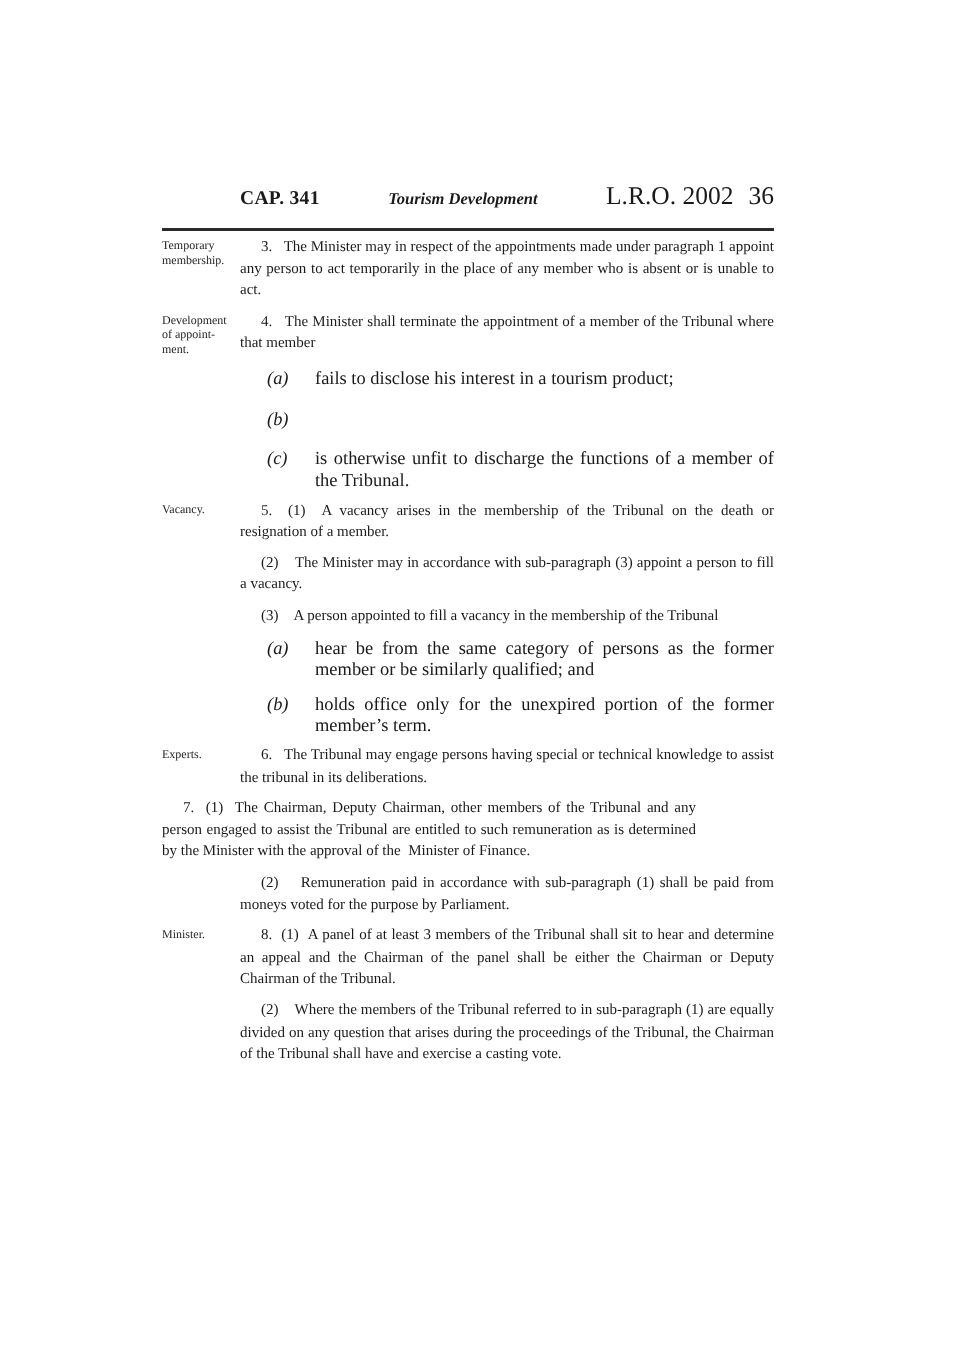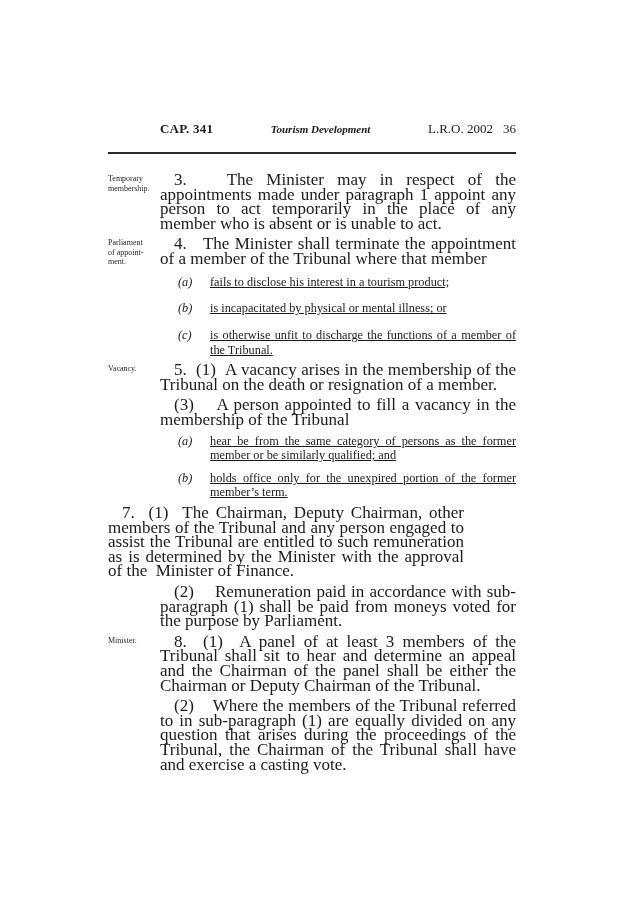--- a/index.html
+++ b/index.html
@@ -20,62 +20,62 @@
   }
   .header {
     display: flex;
     justify-content: space-between;
     align-items: baseline;
     margin-left: 52px;
     height: 15px;
   }
   .chapter { font-weight: bold; font-size: 13px; letter-spacing: 0.2px; }
   .title   { font-weight: bold; font-style: italic; font-size: 11px; }
-  .lro     { font-size: 13px; text-align: right; }
+  .lro     { font-size: 17px; text-align: right; }
   .pagenum { margin-left: 10px; }
   .rule {
     height: 2px;
     background: #2a2a2a;
     margin-top: 16px;
   }
   .row { display: flex; }
   .mnote {
     flex: 0 0 52px;
     width: 52px;
     font-size: 8px;
     line-height: 9.5px;
     white-space: pre-line;
     padding-top: 1px;
     color: #1f1f1f;
   }
   .para {
     width: 356px;
-    font-size: 17px;
+    font-size: 10px;
     line-height: 14.6px;
     text-align: justify;
     text-indent: 14px;
   }
   .plain { margin-left: 52px; }
   .item {
     display: flex;
     margin-left: 52px;
     width: 356px;
     font-size: 12.3px;
     line-height: 14.6px;
   }
   .letter {
     flex: 0 0 32px;
     margin-left: 18px;
     font-style: italic;
   }
-  .itext { flex: 1; text-align: justify; text-decoration: underline; }
+  .itext { flex: 1; text-align: justify; }
   .mt6  { margin-top: 6px; }
   .mt8  { margin-top: 8px; }
   .mt12 { margin-top: 12px; }
-  .mt19 { margin-top: 19px; }
+  .mt19 { margin-top: 4px; }
 </style>
 </head>
 <body>
 
 <div class="page">
   <div class="content">
 
     <div class="header">
       <span class="chapter">CAP. 341</span>
       <span class="title">Tourism Development</span>
@@ -84,54 +84,58 @@
 
     <div class="rule"></div>
 
     <div class="row mt19">
       <div class="mnote">Temporary
 membership.</div>
       <div class="para">3.&nbsp;&nbsp;&nbsp;The Minister may in respect of the appointments made under paragraph 1 appoint any person to act temporarily in the place of any member who is absent or is unable to act.</div>
     </div>
 
     <div class="row mt6">
-      <div class="mnote">Parliament
+      <div class="mnote">Development
 of appoint-
 ment.</div>
       <div class="para">4.&nbsp;&nbsp;&nbsp;The Minister shall terminate the appointment of a member of the Tribunal where that member</div>
     </div>
 
     <div class="item mt8">
       <span class="letter">(a)</span>
       <span class="itext">fails to disclose his interest in a tourism product;</span>
     </div>
     <div class="item mt12">
       <span class="letter">(b)</span>
-      <span class="itext">is incapacitated by physical or mental illness; or</span>
     </div>
     <div class="item mt12">
       <span class="letter">(c)</span>
       <span class="itext">is otherwise unfit to discharge the functions of a member of the Tribunal.</span>
     </div>
 
     <div class="row mt6">
       <div class="mnote">Vacancy.</div>
       <div class="para">5.&nbsp;&nbsp;(1)&nbsp;&nbsp;A vacancy arises in the membership of the Tribunal on the death or resignation of a member.</div>
     </div>
+    <div class="para plain mt6">(2)&nbsp;&nbsp;&nbsp;&nbsp;The Minister may in accordance with sub-paragraph (3) appoint a person to fill a vacancy.</div>
     <div class="para plain mt6">(3)&nbsp;&nbsp;&nbsp;&nbsp;A person appointed to fill a vacancy in the membership of the Tribunal</div>
 
     <div class="item mt6">
       <span class="letter">(a)</span>
       <span class="itext">hear be from the same category of persons as the former member or be similarly qualified; and</span>
     </div>
     <div class="item mt8">
       <span class="letter">(b)</span>
       <span class="itext">holds office only for the unexpired portion of the former member’s term.</span>
     </div>
 
+    <div class="row mt6">
+      <div class="mnote">Experts.</div>
+      <div class="para">6.&nbsp;&nbsp;&nbsp;The Tribunal may engage persons having special or technical knowledge to assist the tribunal in its deliberations.</div>
+    </div>
 
     <div class="row mt6">
       <div class="para">7.&nbsp;&nbsp;(1)&nbsp;&nbsp;The Chairman, Deputy Chairman, other members of the Tribunal and any person engaged to assist the Tribunal are entitled to such remuneration as is determined by the Minister with the approval of the &nbsp;Minister of Finance.</div>
     </div>
     <div class="para plain mt6">(2)&nbsp;&nbsp;&nbsp;&nbsp;Remuneration paid in accordance with sub-paragraph (1) shall be paid from moneys voted for the purpose by Parliament.</div>
 
     <div class="row mt6">
       <div class="mnote">Minister.</div>
       <div class="para">8.&nbsp;&nbsp;(1)&nbsp;&nbsp;A panel of at least 3 members of the Tribunal shall sit to hear and determine an appeal and the Chairman of the panel shall be either the Chairman or Deputy Chairman of the Tribunal.</div>
     </div>

